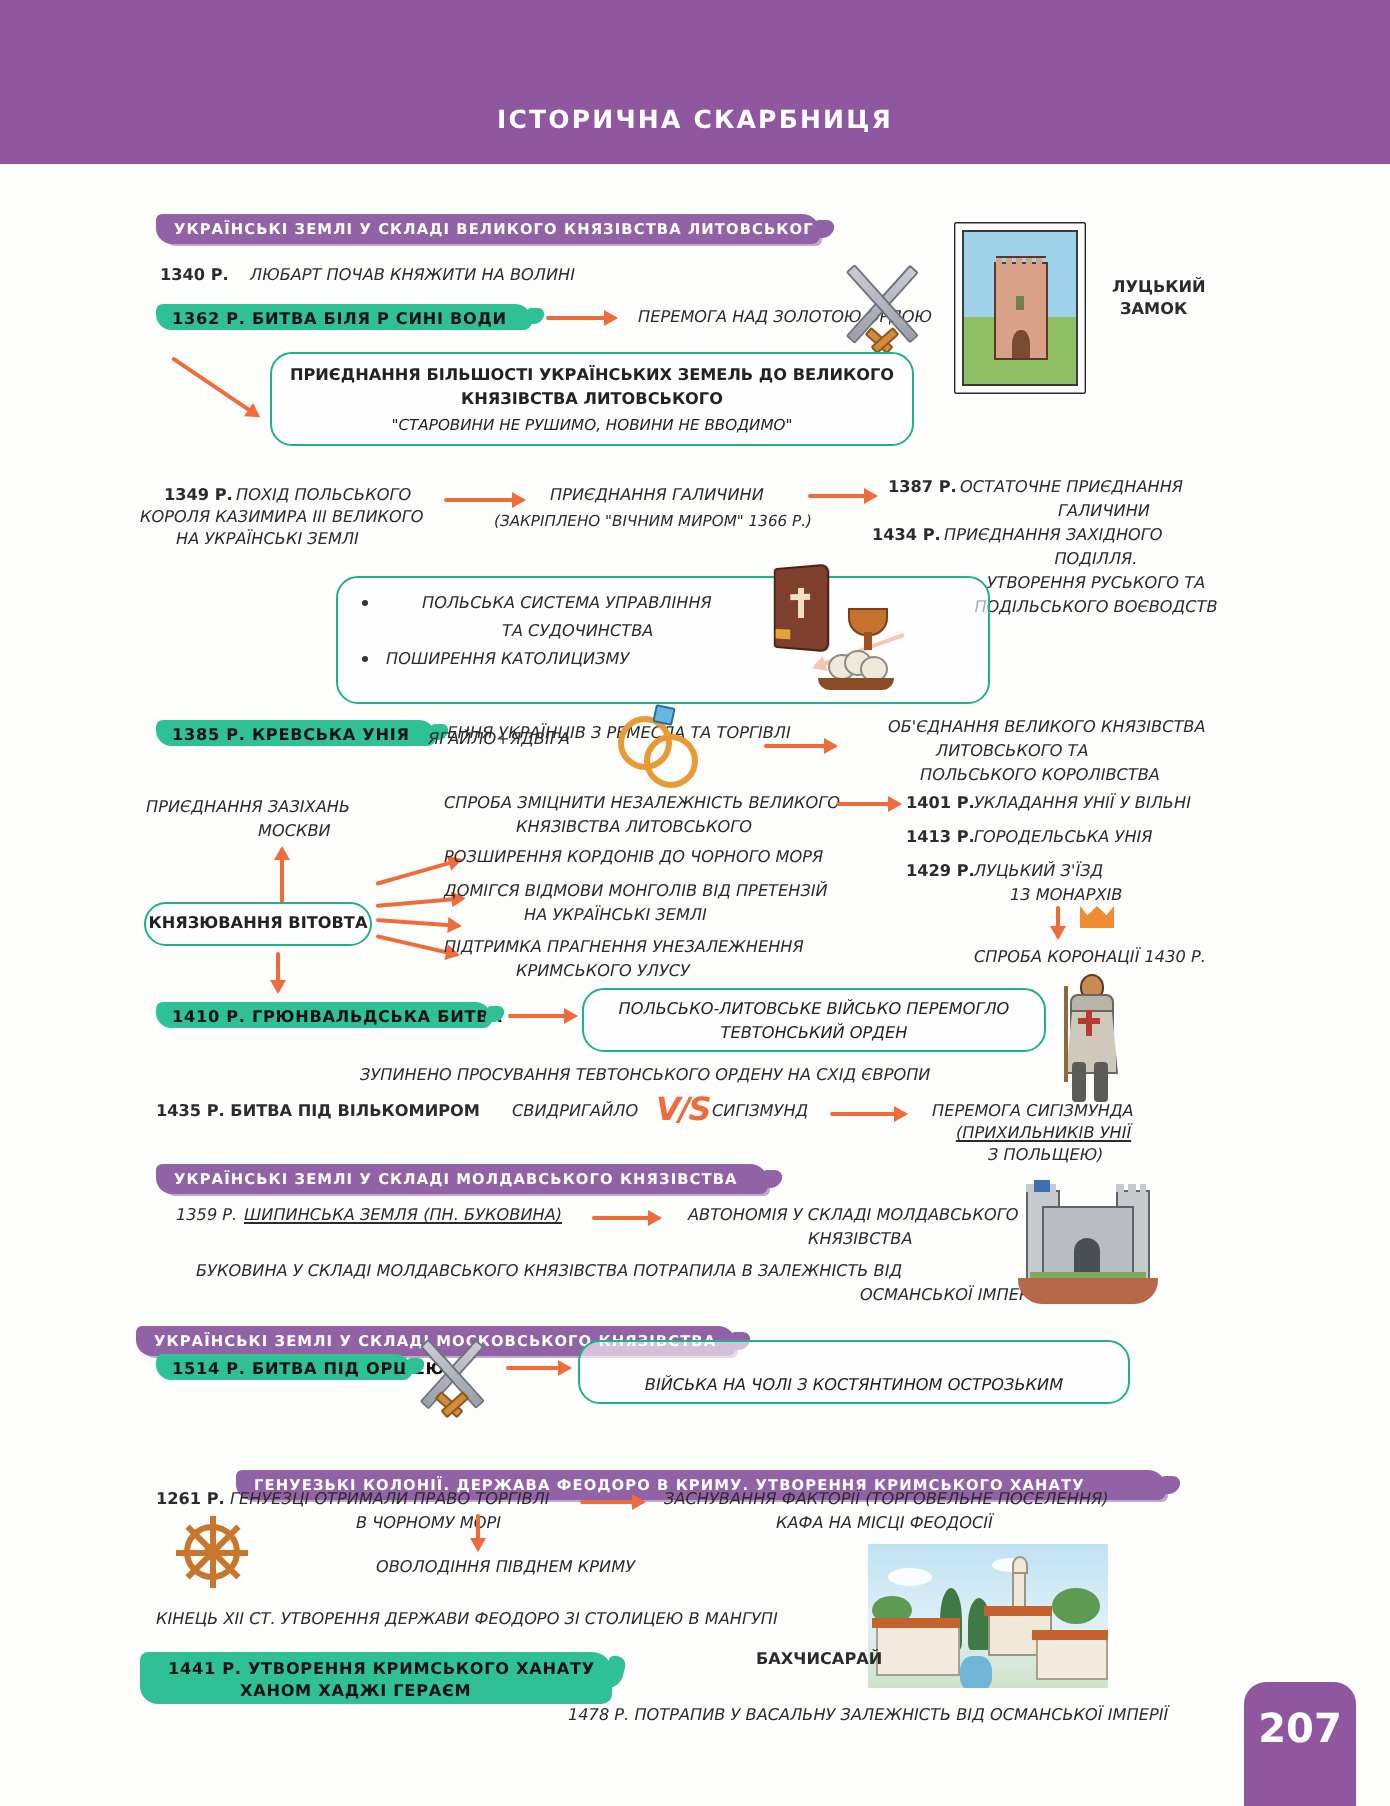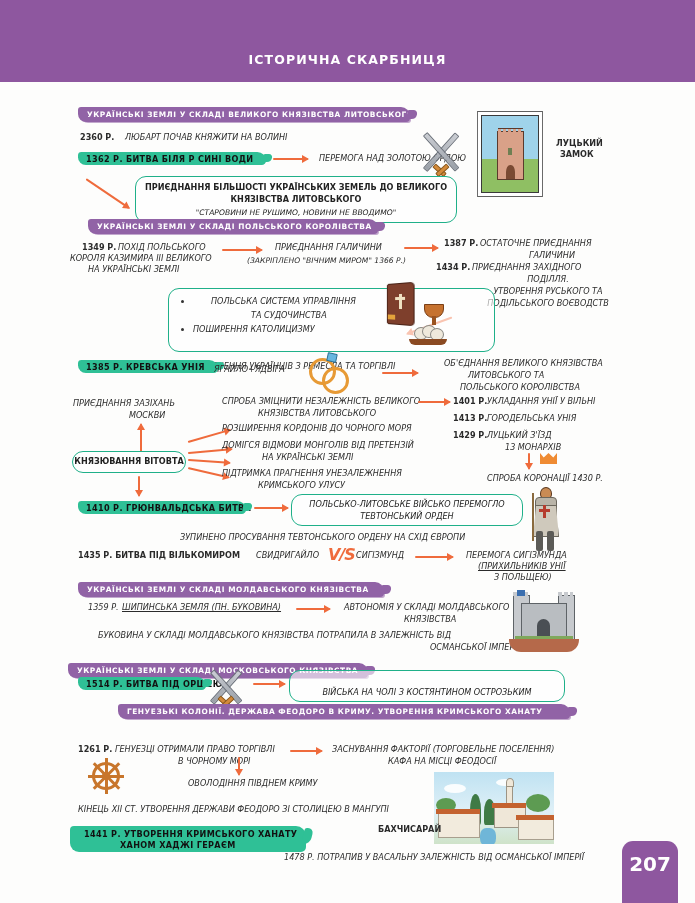--- a/index.html
+++ b/index.html
@@ -309,21 +309,21 @@
 
 <div class="page">
 
   <div class="header-band"></div>
   <div class="header-title">ІСТОРИЧНА СКАРБНИЦЯ</div>
 
   <div class="banner" style="left:78px;top:107px;width:332px;">
     <span class="btxt">УКРАЇНСЬКІ ЗЕМЛІ У СКЛАДІ ВЕЛИКОГО КНЯЗІВСТВА ЛИТОВСЬКОГО</span>
   </div>
 
-  <div class="tx b f8" style="left:80px;top:133px;">2360 Р.</div>
+  <div class="tx b f8" style="left:80px;top:133px;">1340 Р.</div>
   <div class="tx f8" style="left:125px;top:133px;">ЛЮБАРТ ПОЧАВ КНЯЖИТИ НА ВОЛИНІ</div>
 
   <div class="mark f8" style="left:78px;top:152px;width:188px;height:13px;">
     <span class="mtxt" style="top:2.2px;">1362 Р.  БИТВА БІЛЯ Р СИНІ ВОДИ</span>
   </div>
   <div class="arr" style="left:273px;top:158px;width:35px;"></div>
   <div class="tx f8" style="left:319px;top:154px;">ПЕРЕМОГА НАД ЗОЛОТОЮ ОРДОЮ</div>
 
   <div class="swords" style="left:418px;top:128px;width:46px;height:46px;">
     <i></i>
@@ -343,23 +343,20 @@
   <div class="stamp" style="left:477px;top:111px;width:58px;height:78px;">
     <div class="pic">
       <div class="tower">
         <div class="towerwin"></div>
       </div>
     </div>
   </div>
   <div class="tx b f8" style="left:556px;top:139px;">ЛУЦЬКИЙ</div>
   <div class="tx b f8" style="left:560px;top:150px;">ЗАМОК</div>
 
-  <div class="banner" style="left:88px;top:219px;width:290px;">
-    <span class="btxt">УКРАЇНСЬКІ ЗЕМЛІ У СКЛАДІ ПОЛЬСЬКОГО КОРОЛІВСТВА</span>
-  </div>
 
   <div class="tx b f8" style="left:82px;top:243px;">1349 Р.</div>
   <div class="tx f8" style="left:118px;top:243px;">ПОХІД ПОЛЬСЬКОГО</div>
   <div class="tx f8" style="left:70px;top:254px;">КОРОЛЯ КАЗИМИРА III ВЕЛИКОГО</div>
   <div class="tx f8" style="left:88px;top:265px;">НА УКРАЇНСЬКІ ЗЕМЛІ</div>
 
   <div class="arr" style="left:222px;top:249px;width:40px;"></div>
 
   <div class="tx f8" style="left:275px;top:243px;">ПРИЄДНАННЯ ГАЛИЧИНИ</div>
   <div class="tx f75" style="left:247px;top:256px;">(ЗАКРІПЛЕНО "ВІЧНИМ МИРОМ" 1366 Р.)</div>
@@ -537,21 +534,21 @@
       <b></b>
       <b></b>
   </div>
 
   <div class="arr" style="left:253px;top:683px;width:32px;"></div>
 
   <div class="gbox" style="left:289px;top:670px;width:274px;height:30px;">
     <div class="gtxt tx f8" style="position:absolute;top:17px;">ВІЙСЬКА НА ЧОЛІ З КОСТЯНТИНОМ ОСТРОЗЬКИМ</div>
   </div>
 
-  <div class="banner" style="left:118px;top:704px;width:452px;">
+  <div class="banner" style="left:118px;top:735px;width:452px;padding-left:13px;">
     <span class="btxt">ГЕНУЕЗЬКІ КОЛОНІЇ. ДЕРЖАВА ФЕОДОРО В КРИМУ. УТВОРЕННЯ КРИМСЬКОГО ХАНАТУ</span>
   </div>
 
   <div class="tx b f8" style="left:78px;top:745px;">1261 Р.</div>
   <div class="tx f8" style="left:115px;top:745px;">ГЕНУЕЗЦІ ОТРИМАЛИ ПРАВО ТОРГІВЛІ</div>
   <div class="tx f8" style="left:178px;top:757px;">В ЧОРНОМУ МОРІ</div>
 
   <div style="position:absolute;left:88px;top:758px;width:36px;height:36px;">
     <div style="position:absolute;inset:4px;border:3px solid #c8762c;border-radius:50%;"></div>
     <div style="position:absolute;left:14px;top:14px;width:8px;height:8px;background:#c8762c;border-radius:50%;"></div>

